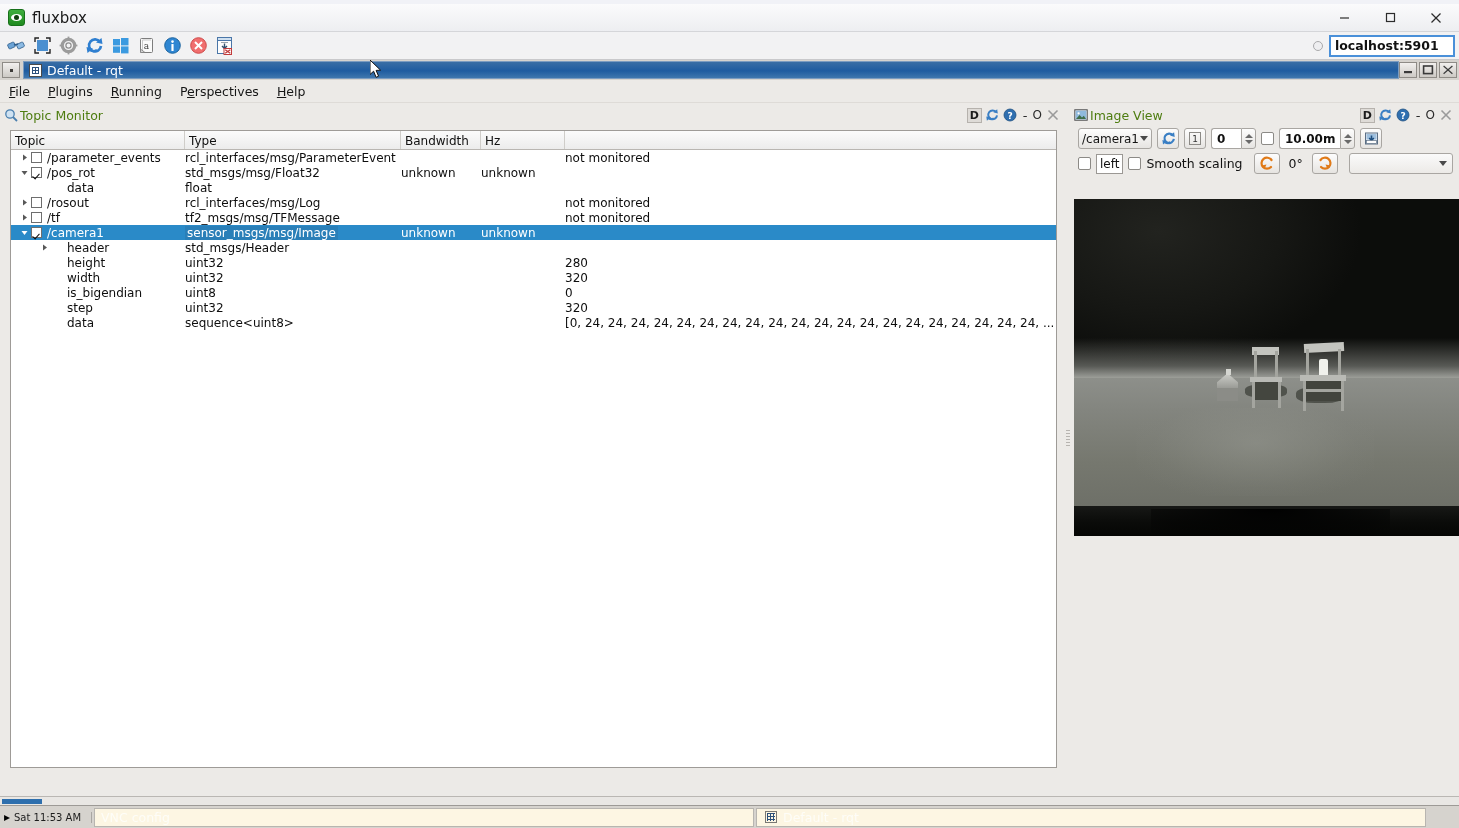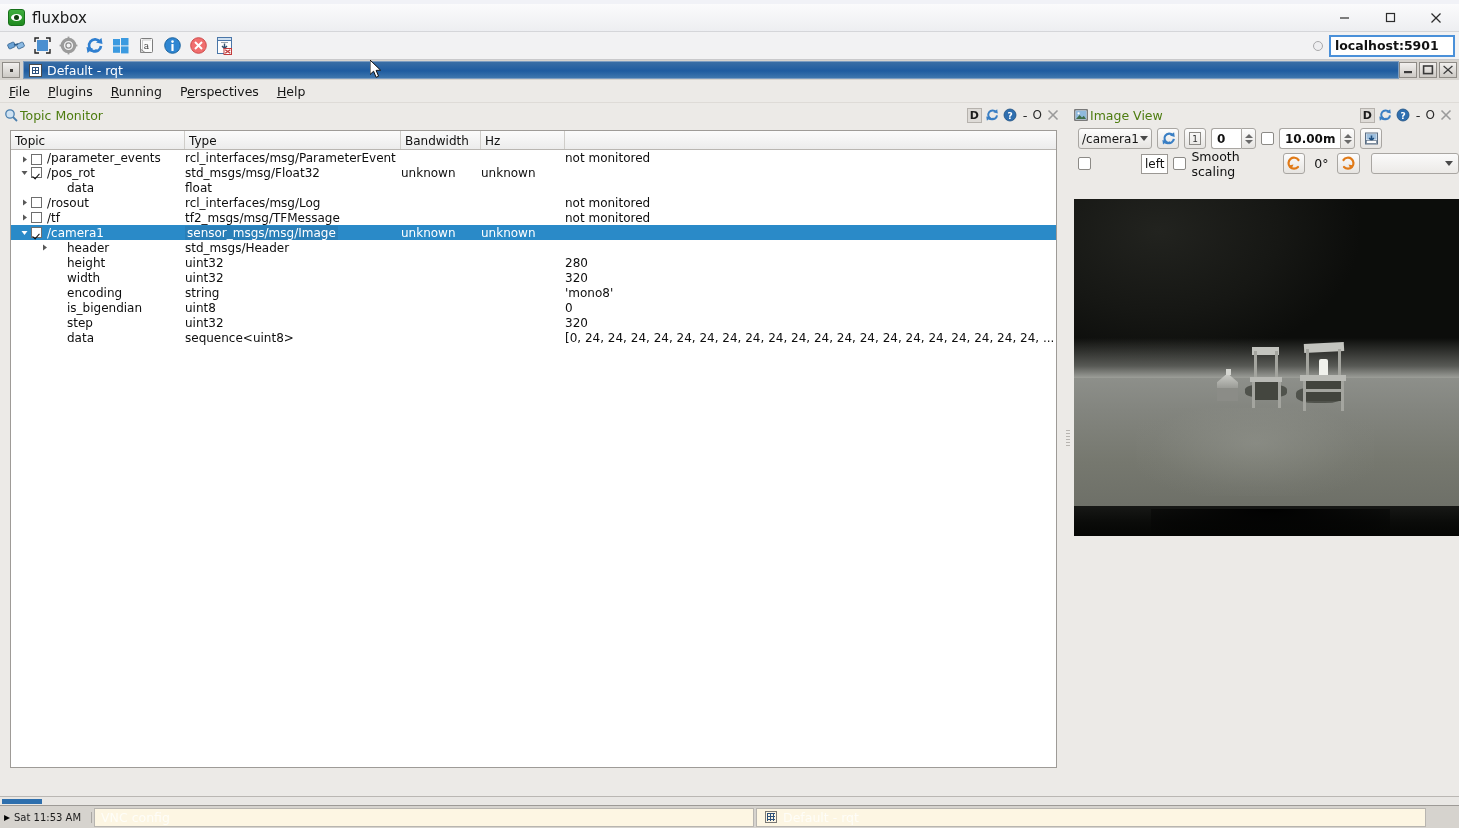--- a/index.html
+++ b/index.html
@@ -240,21 +240,21 @@
   }
   .spin-up { width:0;height:0;border-left:4px solid transparent;border-right:4px solid transparent;border-bottom:4px solid #6a6a6a; }
   .spin-dn { width:0;height:0;border-left:4px solid transparent;border-right:4px solid transparent;border-top:4px solid #6a6a6a; }
   .cb-plain {
     width: 13px; height: 13px; background: #fff;
     border: 1px solid #8c8a86; border-radius: 2px; flex: none;
   }
   .lineedit {
     height: 20px; background: #ffffff; border: 1px solid #9b9894;
     padding: 0 3px; font-size: 12px; color: #111;
-    display: flex; align-items: center; margin-left: 45px;
+    display: flex; align-items: center;
   }
   .plainlabel { font-size: 12.5px; color: #111; }
   .wide-combo { width: 104px; justify-content: flex-end; padding-right: 5px; background: linear-gradient(#fafafa,#eceae7); }
 
   
   .img-canvas {
     position: absolute; left: 1074px; top: 199px;
     width: 385px; height: 337px;
     overflow: hidden;
     background: #0b0d0c;
@@ -537,21 +537,21 @@
 
   <div class="tree-wrap">
     <div class="tree-header">
       <div class="th c-topic">Topic</div>
       <div class="th c-type">Type</div>
       <div class="th c-bw">Bandwidth</div>
       <div class="th c-hz">Hz</div>
     </div>
     <div class="tree-body" id="tree-body">
         <div class="trow">
-          <div class="cell c-topic" style="padding-left: 8px; align-items: flex-end;">
+          <div class="cell c-topic" style="padding-left: 8px;">
             <span class="arrow">
               <svg width="9" height="9" viewBox="0 0 9 9">
                 <polygon points="3,1.5 7,4.5 3,7.5" fill="#585858"></polygon>
               </svg>
             </span>
             <span class="cbox"></span>
             <span>/parameter_events</span>
           </div>
           <div class="cell c-type"><span>rcl_interfaces/msg/ParameterEvent</span></div>
           <div class="cell c-bw"><span></span></div>
@@ -657,31 +657,20 @@
         <div class="trow">
           <div class="cell c-topic" style="padding-left: 28px;">
             <span class="arrow"></span>
             <span style="width: 16px; flex: 0 0 auto;"></span>
             <span>width</span>
           </div>
           <div class="cell c-type"><span>uint32</span></div>
           <div class="cell c-bw"><span></span></div>
           <div class="cell c-hz"><span></span></div>
           <div class="cell c-val"><span>320</span></div>
-        </div>
-        <div class="trow">
-          <div class="cell c-topic" style="padding-left: 28px;">
-            <span class="arrow"></span>
-            <span style="width: 16px; flex: 0 0 auto;"></span>
-            <span>encoding</span>
-          </div>
-          <div class="cell c-type"><span>string</span></div>
-          <div class="cell c-bw"><span></span></div>
-          <div class="cell c-hz"><span></span></div>
-          <div class="cell c-val"><span>'mono8'</span></div>
         </div>
         <div class="trow">
           <div class="cell c-topic" style="padding-left: 28px;">
             <span class="arrow"></span>
             <span style="width: 16px; flex: 0 0 auto;"></span>
             <span>is_bigendian</span>
           </div>
           <div class="cell c-type"><span>uint8</span></div>
           <div class="cell c-bw"><span></span></div>
           <div class="cell c-hz"><span></span></div>

